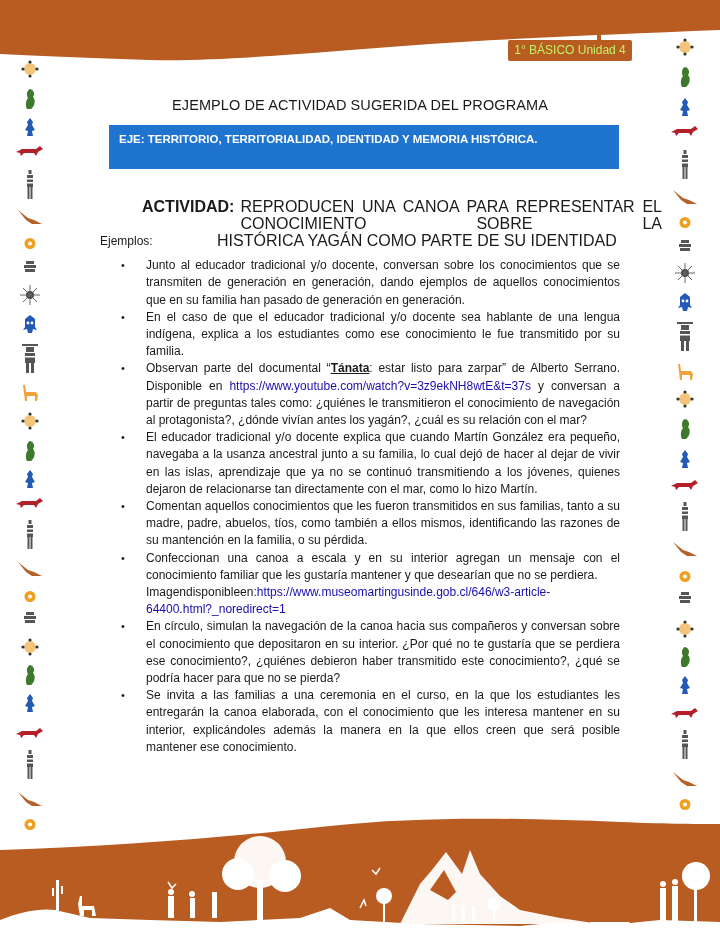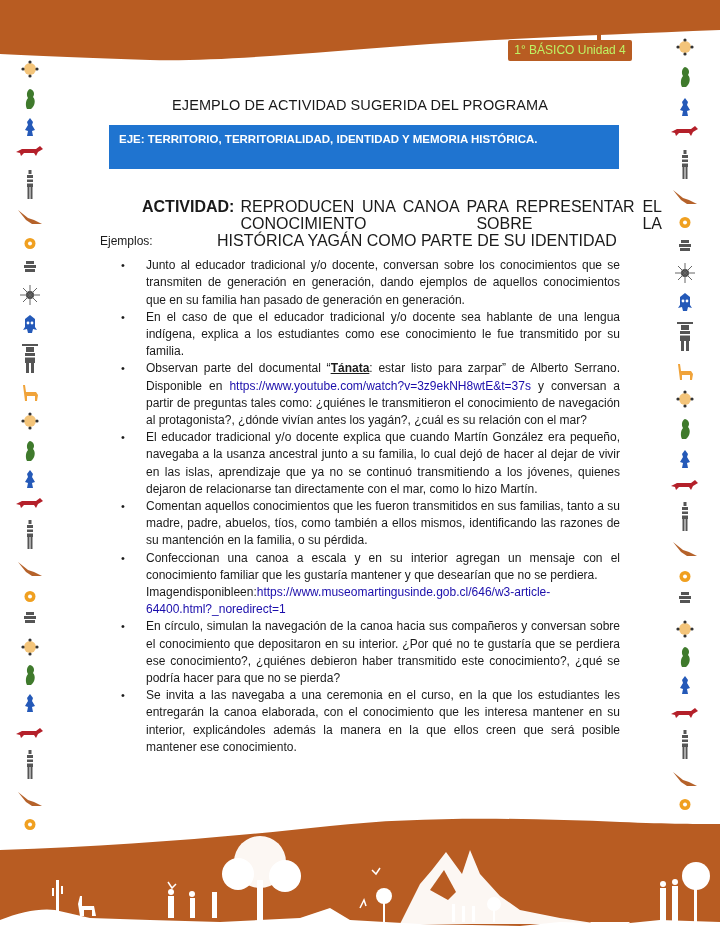--- a/index.html
+++ b/index.html
@@ -364,21 +364,21 @@
           <a class="link">https://www.museomartingusinde.gob.cl/646/w3-article-</a>
         </div>
         <a class="link">64400.html?_noredirect=1</a>
       </li>
       <li class="bullet">
         <span class="bullet-dot">•</span>
         <span>En círculo, simulan la navegación de la canoa hacia sus compañeros y conversan sobre el conocimiento que depositaron en su interior. ¿Por qué no te gustaría que se perdiera ese conocimiento?, ¿quiénes debieron haber transmitido este conocimiento?, ¿qué se podría hacer para que no se pierda?</span>
       </li>
       <li class="bullet">
         <span class="bullet-dot">•</span>
-        <span>Se invita a las navegaba a una ceremonia en el curso, en la que los estudiantes les entregarán la canoa elaborada, con el conocimiento que les interesa mantener en su interior, explicándoles además la manera en la que ellos creen que será posible mantener ese conocimiento.</span>
+        <span>Se invita a las familias a una ceremonia en el curso, en la que los estudiantes les entregarán la canoa elaborada, con el conocimiento que les interesa mantener en su interior, explicándoles además la manera en la que ellos creen que será posible mantener ese conocimiento.</span>
       </li>
     </ul>
   </div>
 </div>
 
 <svg class="footer-scene" viewBox="0 0 720 132" preserveAspectRatio="none">
   <path d="M0 50 C120 46 220 38 330 26 C420 16 520 18 620 22 C670 24 700 24 720 24 V132 H0 Z" fill="#b85c22"></path>
 
   <path d="M0 132 L0 120 C20 112 40 108 55 110 L90 118 L150 120 L220 122 L300 118 L330 108 L350 120 L420 124 L520 126 L560 122 L620 124 L660 120 L720 122 V132 Z" fill="#fff"></path>
 

